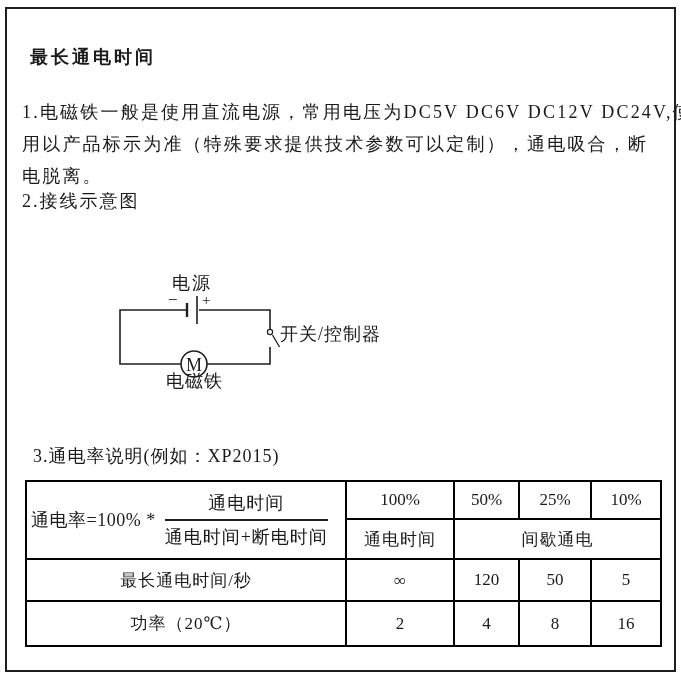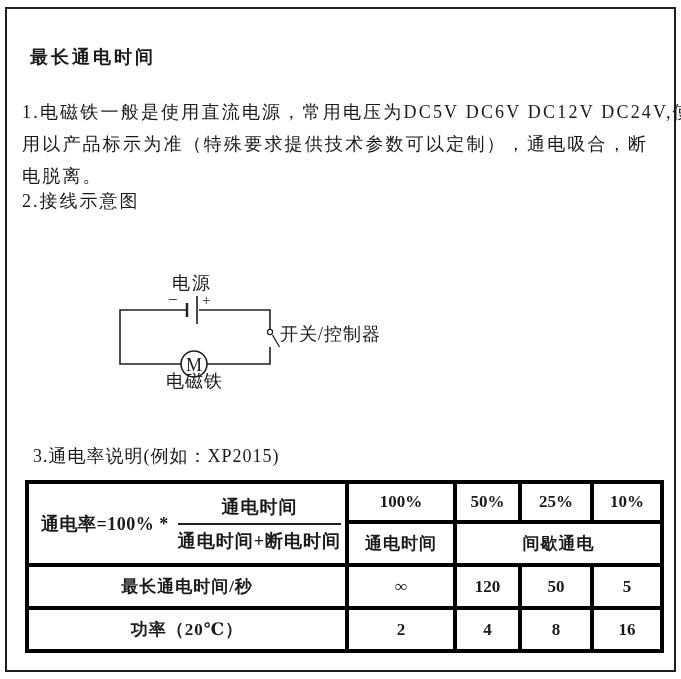--- a/index.html
+++ b/index.html
@@ -65,31 +65,30 @@
 
   table.duty-table {
     position: absolute;
     left: 25px; top: 480px;
     width: 635px;
     border-collapse: collapse;
     table-layout: fixed;
     border: 2px solid #1f1f1f;
   }
   .duty-table td {
-    border: 4px solid #000000;
+    border: 2px solid #000000;
     text-align: center;
     vertical-align: middle;
-    padding: 8px;
+    padding: 0;
     font-size: 17px;
-    font-weight: bold;
   }
   .duty-table tr.r1 { height: 38px; }
   .duty-table tr.r2 { height: 40px; }
   .duty-table tr.r3 { height: 42px; }
-  .duty-table tr.r4 { height: 32px; }
+  .duty-table tr.r4 { height: 45px; }
 
   td.formula-cell { text-align: left; margin-top: 22px; }
   .formula {
     display: flex;
     align-items: center;
     padding-left: 4px;
     gap: 9px;
   }
   .f-prefix {
     font-size: 18px;

